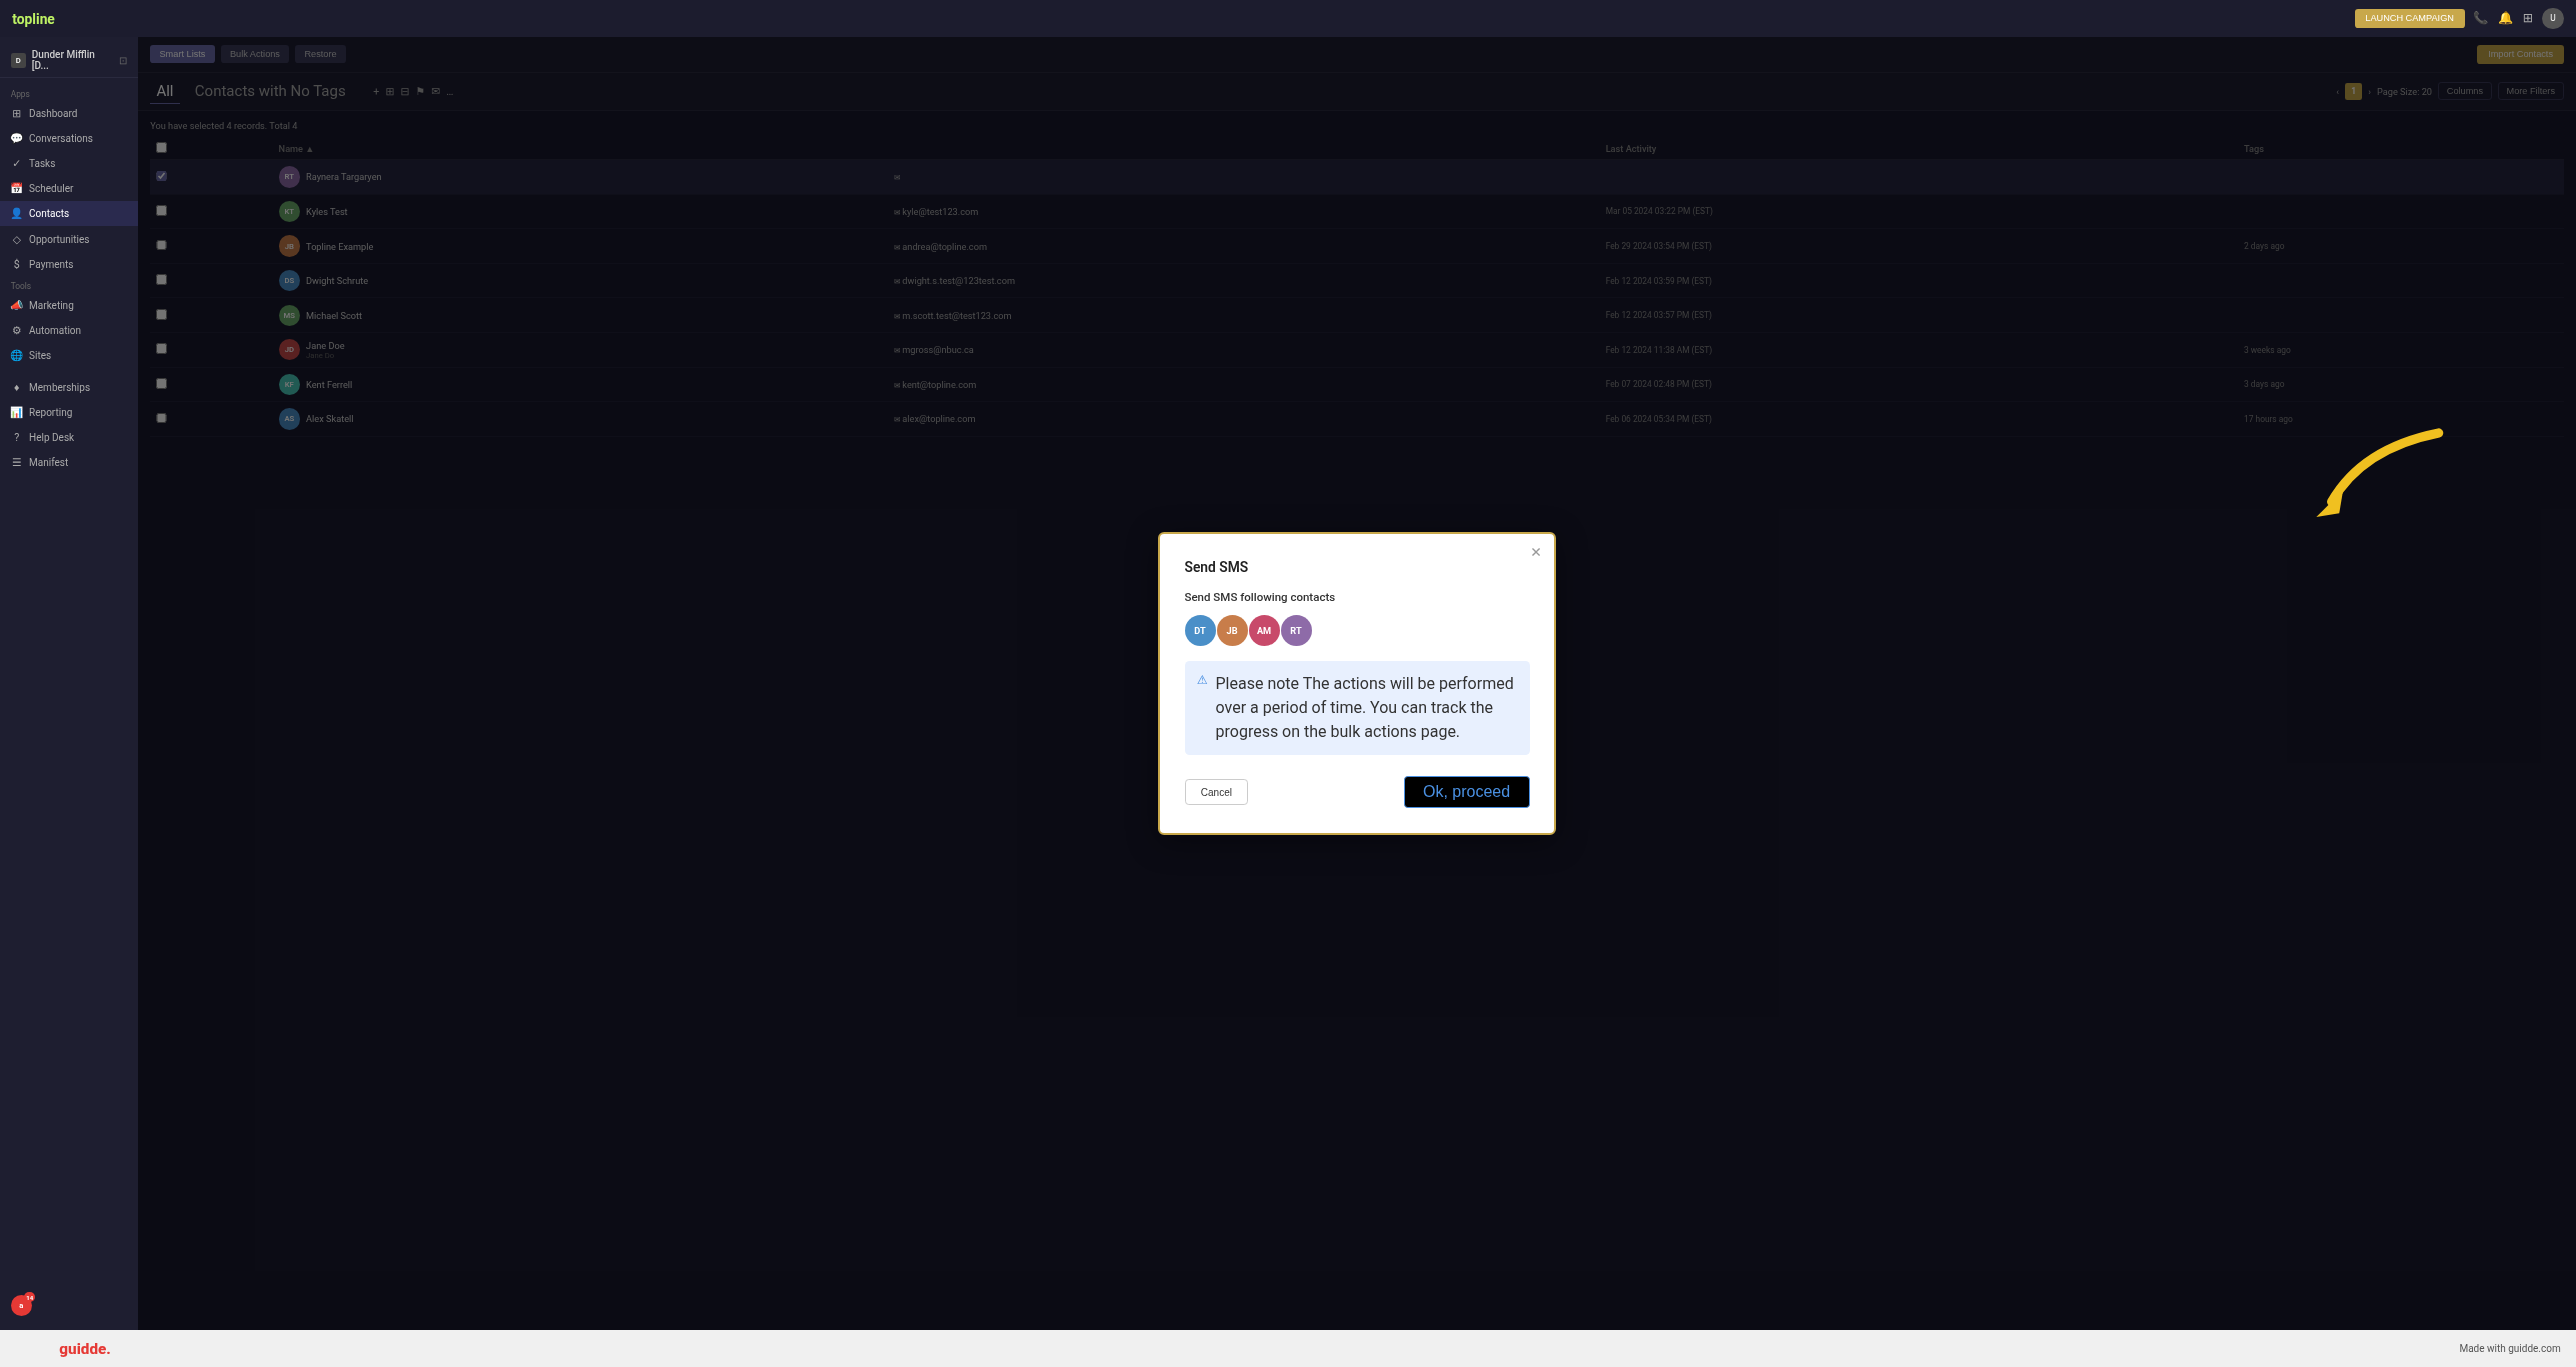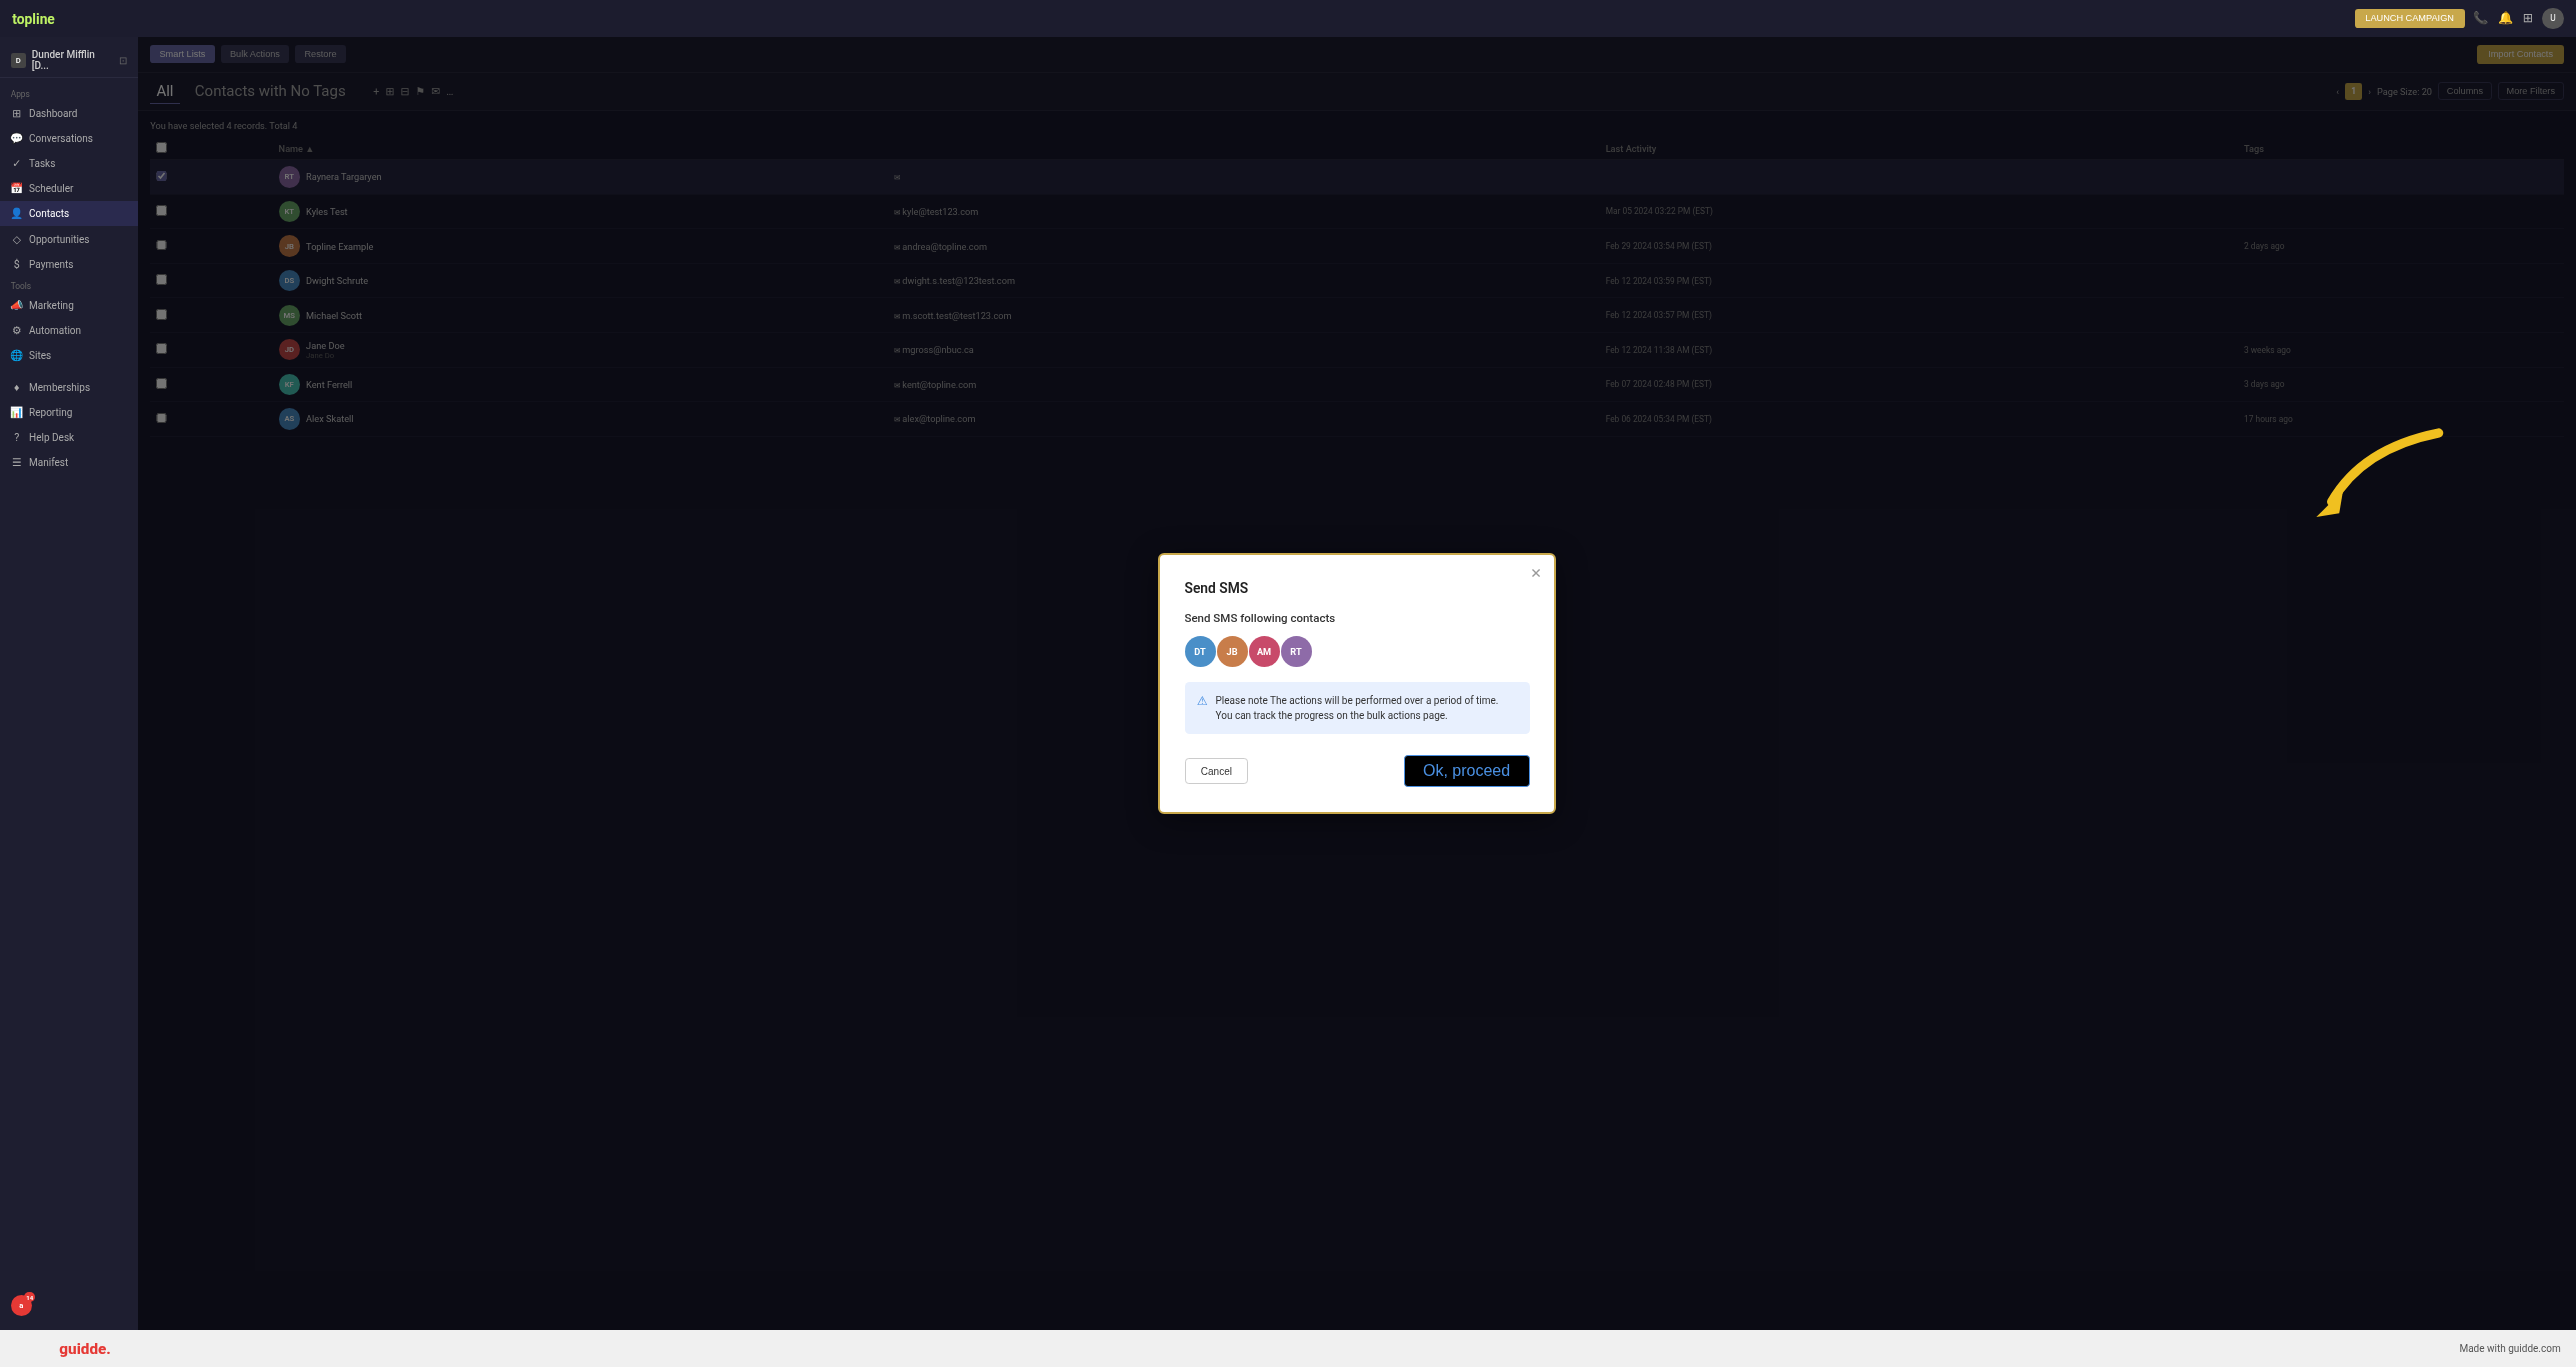--- a/index.html
+++ b/index.html
@@ -268,21 +268,21 @@
       background: #e8f0fe;
       border-radius: 4.6px;
       padding: 10.7px 12.3px;
       display: flex;
       align-items: flex-start;
       gap: 7.7px;
       margin-bottom: 21.4px;
     }
     .alert-icon { color: #4a90e2; font-size: 12.3px; margin-top: 0.8px; }
     .alert-text {
-      font-size: 10px;
+      font-size: 16px;
       color: #333;
       line-height: 1.5;
     }
     .modal-actions {
       display: flex;
       justify-content: space-between;
       align-items: center;
     }
     .cancel-btn {
       background: #fff;

